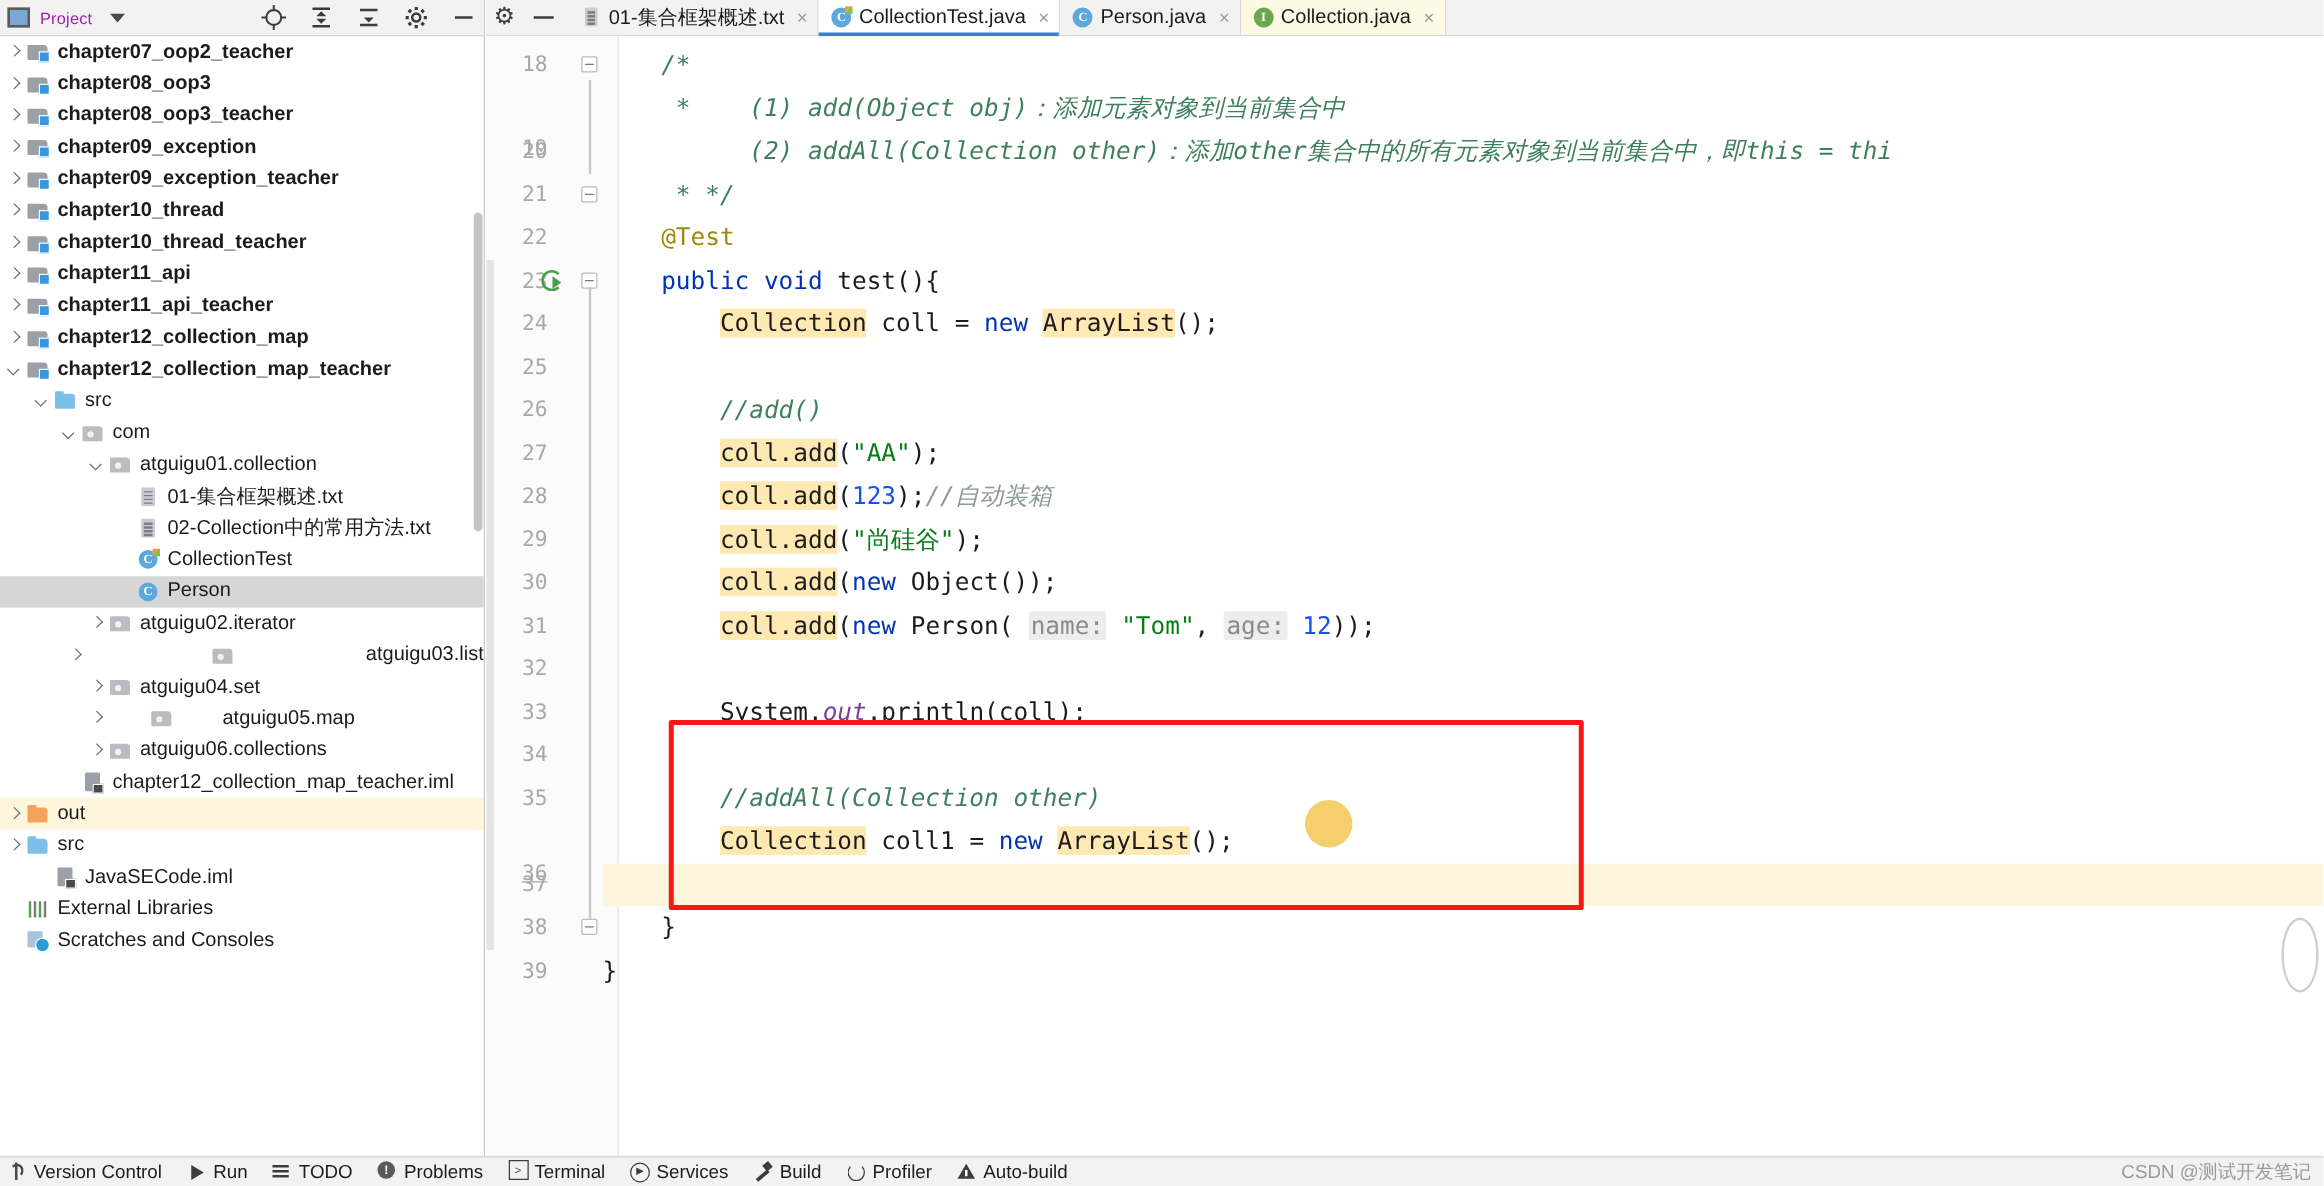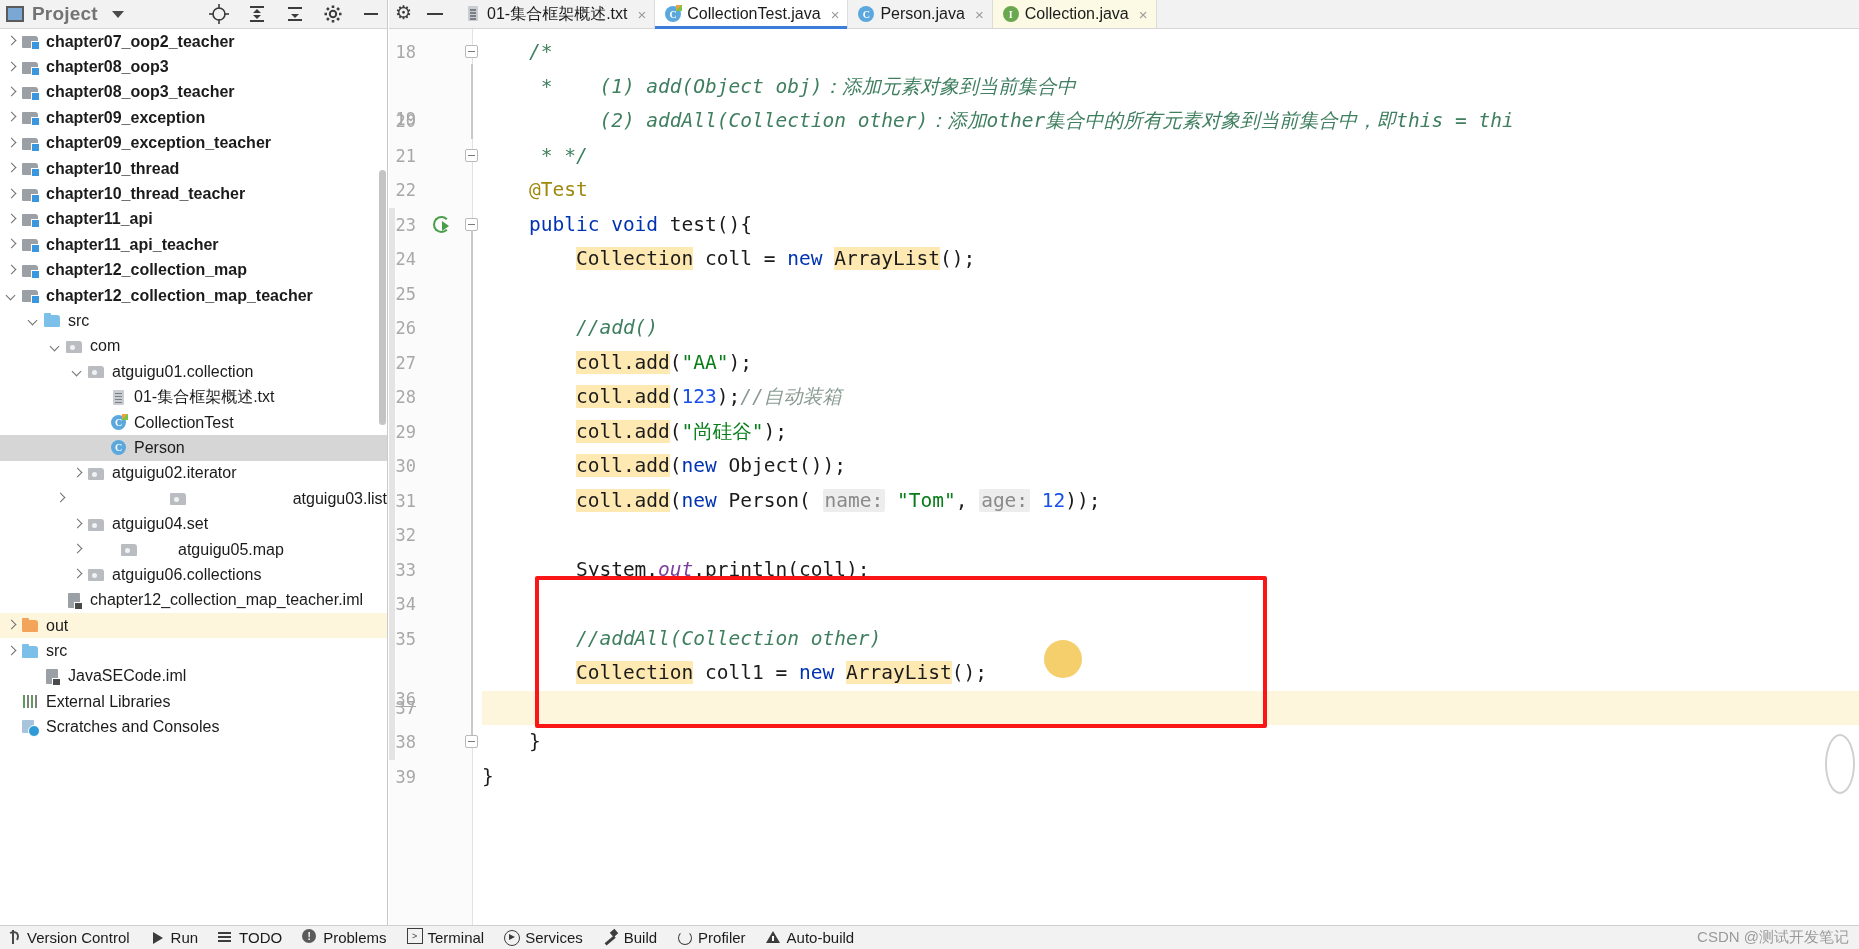--- a/index.html
+++ b/index.html
@@ -19,21 +19,21 @@
   }
   .proj-toolbar {
     position: relative; height: 29px; background: #f2f2f2;
     border-bottom: 1px solid #d6d6d6; display: flex; align-items: center;
   }
   .proj-logo {
     width: 18px; height: 16px; margin-left: 6px; border: 2px solid #5a5a5a;
     background: #7aa7d4;
   }
   .proj-title {
-    margin-left: 8px; font-size: 19px; color: #737373; font-weight: 700;
+    margin-left: 8px; font-size: 13px; color: #a21caf; font-weight: 400;
     letter-spacing: .2px;
   }
   .proj-caret {
     margin-left: 14px; width: 0; height: 0;
     border-left: 6px solid transparent; border-right: 6px solid transparent;
     border-top: 7px solid #4a4a4a;
   }
   .tb-icons { margin-left: auto; display: flex; align-items: center; gap: 18px; padding-right: 6px; }
   .tb-ic { width: 20px; height: 20px; position: relative; }
 
@@ -204,21 +204,21 @@
     content:"I"; position:absolute; left:0; top:0; width:16px; height:16px;
     border-radius:50%; background:#6aa84f; color:#fff; font-size:10px; font-weight:700;
     display:flex; align-items:center; justify-content:center;
     font-family:"Liberation Serif", serif;
   }
   .tabclose { font-size:15px; color:#9a9a9a; margin-left:4px; }
 
   
   .code-wrap { position:absolute; top:29px; left:0; right:0; bottom:0; background:#fff; }
   .gutter {
-    position:absolute; left:0; top:0; width:84px; bottom:0;
+    position:absolute; left:0; top:0; width:106px; bottom:0;
     background:#fbfbfb; border-right:1px solid #e2e2e2;
   }
   .gutter-inner { position:relative; }
   .gnum {
     position:absolute; right:56px; width:40px; text-align:right;
     font-family:"DejaVu Sans Mono", monospace; font-size:17px; color:#a8a8a8;
   }
   .fold {
     position:absolute; left:76px; width:13px; height:13px;
   }
@@ -471,20 +471,25 @@
         </div>
         <div class="row" style="padding-left: 72px;">
           <span class="arrow down"></span>
           <span class="ico pkg"></span>
           <span class="lbl">atguigu01.collection</span>
         </div>
         <div class="row" style="padding-left: 94px;">
           <span class="arrow"></span>
           <span class="ico txt"></span>
           <span class="lbl">01-集合框架概述.txt</span>
+        </div>
+        <div class="row" style="padding-left: 94px;">
+          <span class="arrow"></span>
+          <span class="ico txt"></span>
+          <span class="lbl">02-Collection中的常用方法.txt</span>
         </div>
         <div class="row" style="padding-left: 94px;">
           <span class="arrow"></span>
           <span class="ico cls run"></span>
           <span class="lbl">CollectionTest</span>
         </div>
         <div class="row sel" style="padding-left: 94px;">
           <span class="arrow"></span>
           <span class="ico cls"></span>
           <span class="lbl">Person</span>

